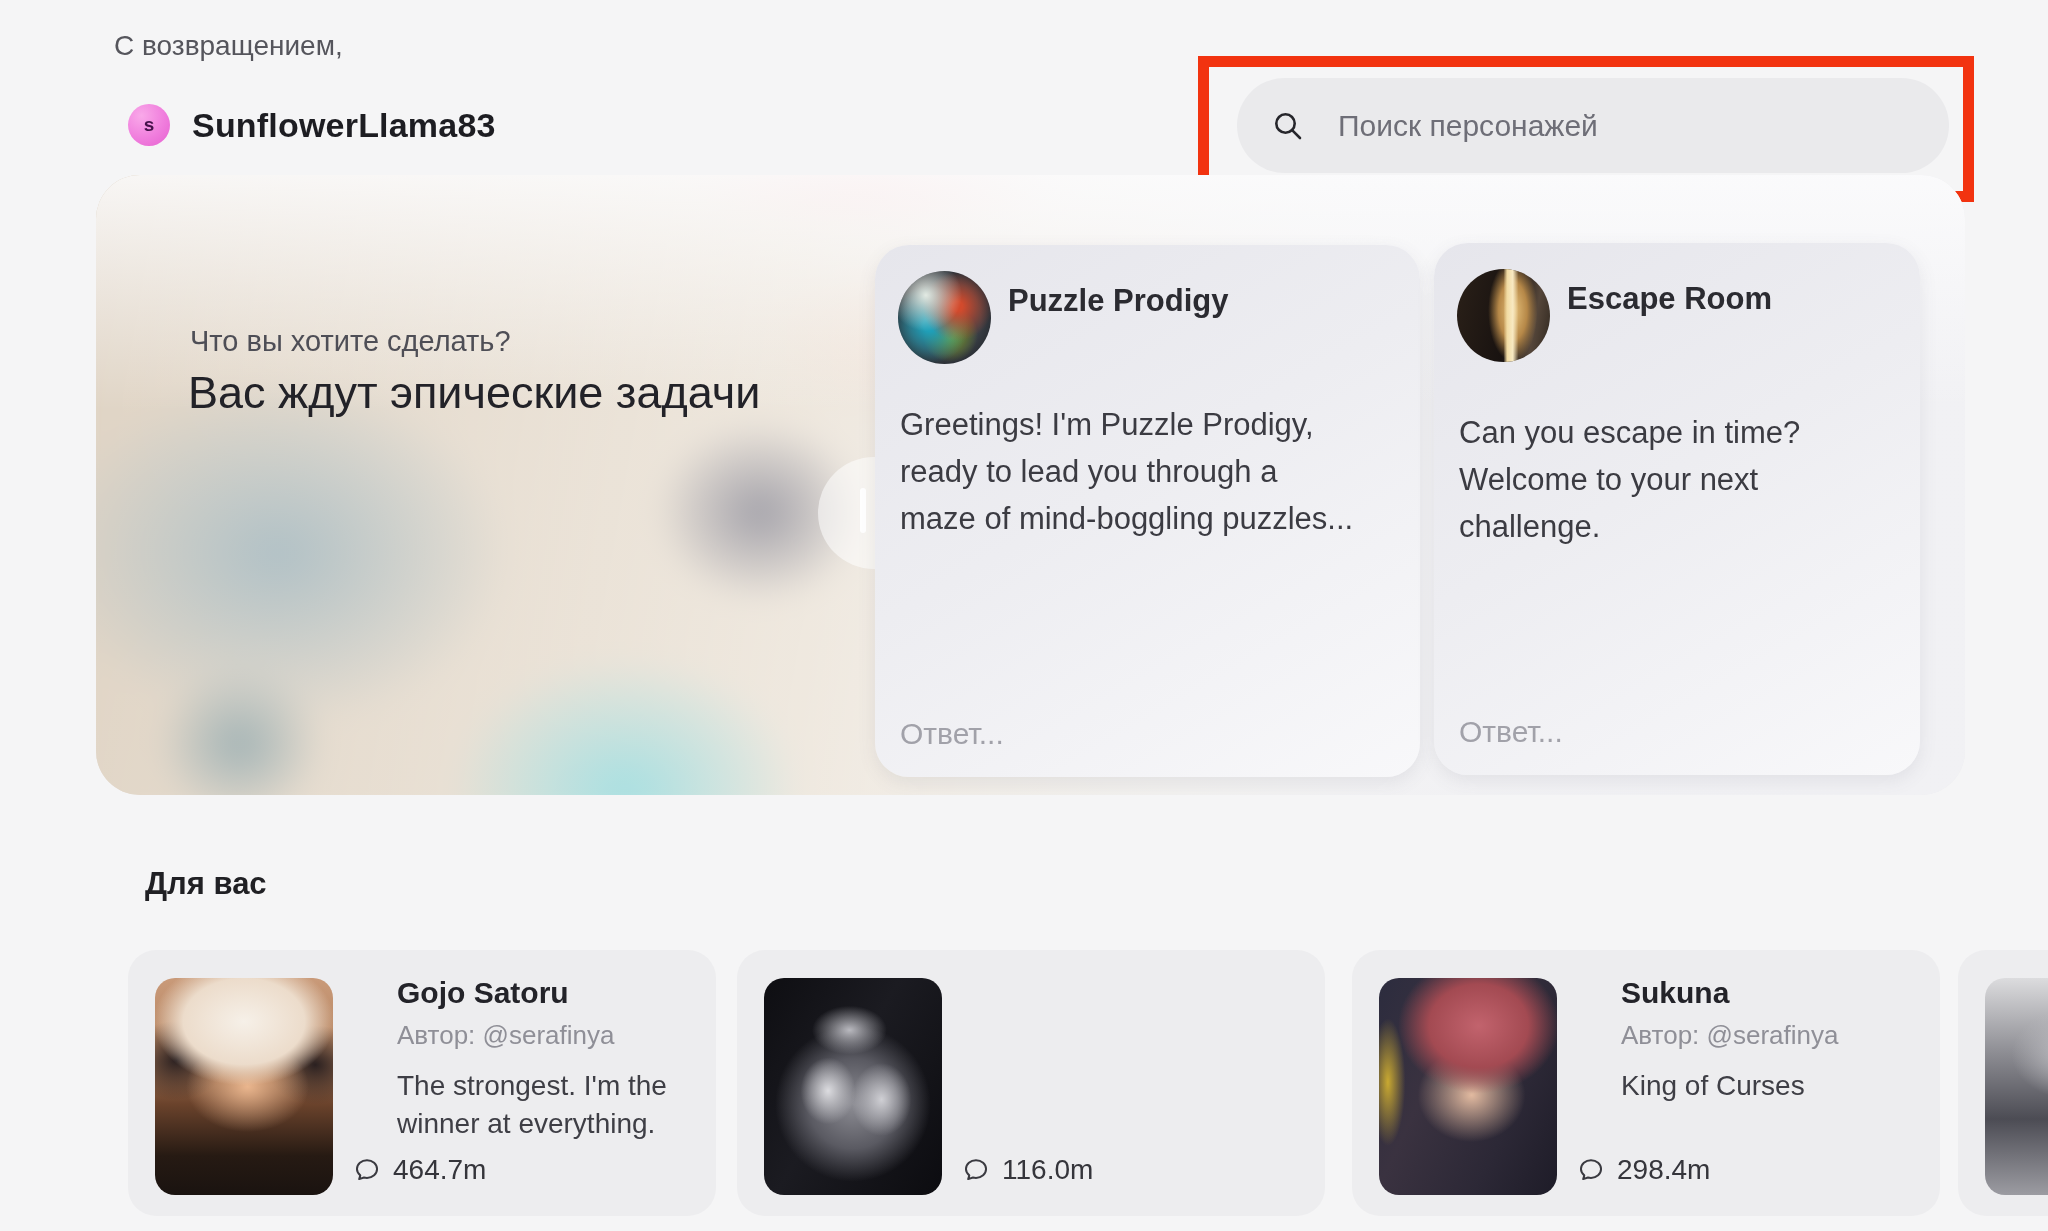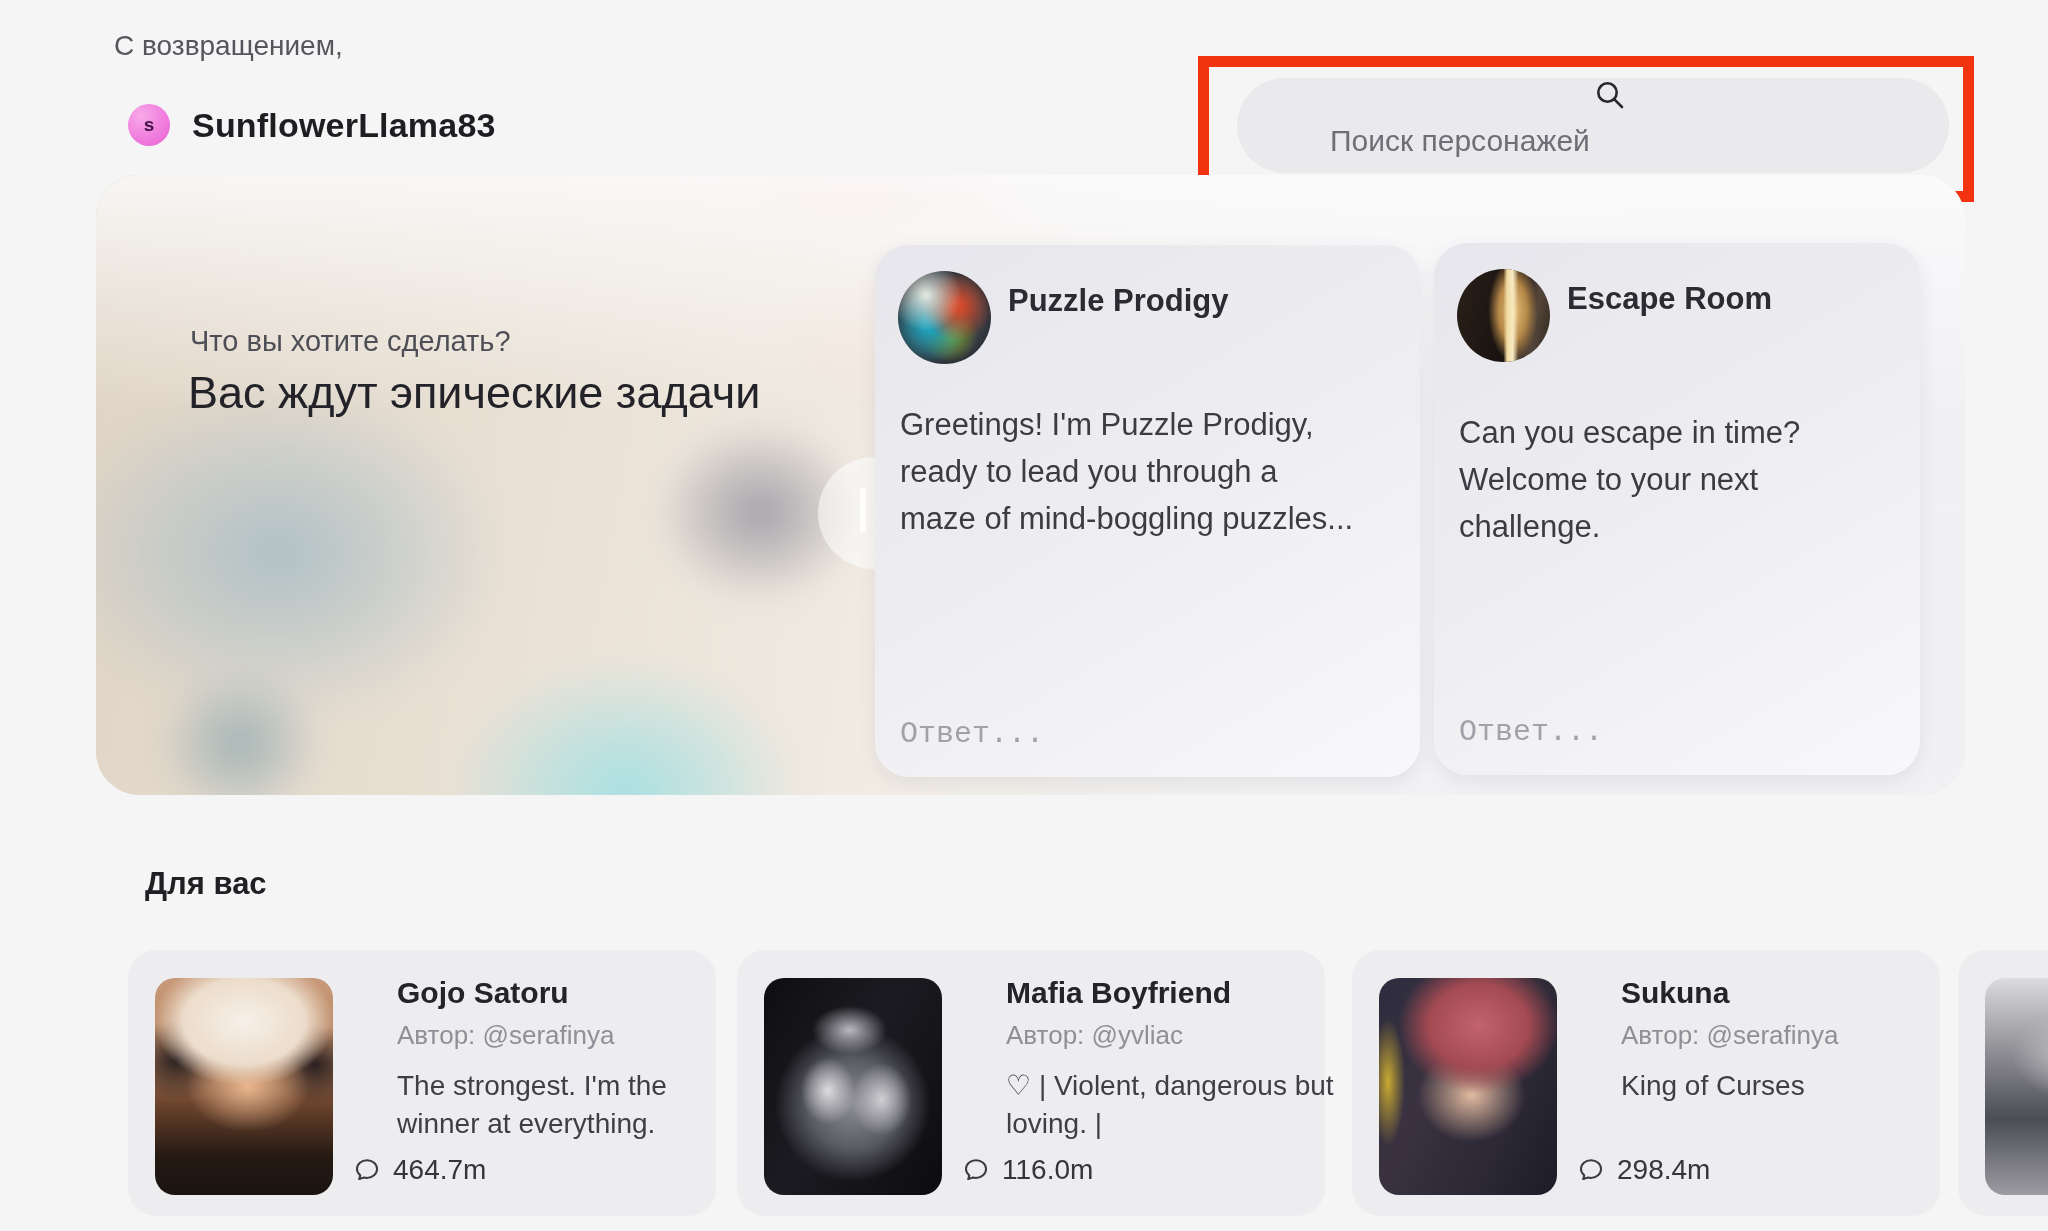--- a/index.html
+++ b/index.html
@@ -20,21 +20,21 @@
     background:radial-gradient(circle at 32% 28%, #f9a9e9 0%, #f07edd 55%, #e65fd0 100%);
     display:flex; align-items:center; justify-content:center;
     font-size:19px; color:#44124a; font-weight:600;
   }
   .username { font-size:34px; font-weight:600; color:#1d1d22; letter-spacing:.2px; }
 
   
   .red-box { left:1198px; top:56px; width:776px; height:146px; border:11px solid #f23310; }
   .search-pill {
     left:1237px; top:78px; width:712px; height:95px; border-radius:48px;
-    background:#eaeaec; display:flex; align-items:center; padding-left:34px; gap:12px;flex-direction:column;
+    background:#eaeaec; display:flex; align-items:center; padding-left:34px; gap:33px;
   }
   .search-pill svg { flex:0 0 auto; }
   .search-input {
     border:none; outline:none; background:transparent;
     font-family:"Liberation Sans","DejaVu Sans",sans-serif;
     font-size:30px; color:#3a3a40; width:560px;
   }
   .search-input::placeholder { color:#6e6e77; opacity:1; }
 
   
@@ -91,21 +91,21 @@
       radial-gradient(ellipse 34% 70% at 60% 45%, #e8c47e 0%, #b68848 45%, rgba(62,42,22,0) 78%),
       linear-gradient(100deg, #2a2018 0%, #181210 55%, #55463a 80%, #2e261e 100%);
   }
   .chat-name { left:133px; top:38px; font-size:31px; color:#2b2b31;font-weight:bold; }
   .chat-greeting { left:25px; font-size:31px; line-height:47px; color:#3b3b42; }
   .chat-card.c1 .chat-greeting { top:156px; width:495px; }
   .chat-card.c2 .chat-greeting { top:166px; width:440px; }
   .reply-input {
     position:absolute; left:25px; bottom:26px; width:300px;
     border:none; outline:none; background:transparent;
-    font-family:Liberation Mono, monospace;
+    font-family:Liberation Sans, sans-serif;
     font-size:30px; color:#3b3b42;
   }
   .reply-input::placeholder { color:#a1a1a9; opacity:1; }
 
   
   .foryou-heading { left:145px; top:866px; font-size:31px; font-weight:700; color:#202024;text-align:center; }
   .char-card {
     top:950px; width:588px; height:266px; border-radius:28px; background:#ededef;
   }
   .char-card.p1 { left:128px; }
@@ -225,25 +225,20 @@
       <path d="M12 3.6c4.8 0 8.6 3.4 8.6 7.6s-3.8 7.6-8.6 7.6c-.9 0-1.8-.1-2.6-.34L5.3 19.8l.95-3.2c-1.8-1.4-2.85-3.4-2.85-5.4C3.4 7 7.2 3.6 12 3.6z" stroke="#3a3a40" stroke-width="1.7" stroke-linejoin="round"></path>
     </svg>
     <span class="char-count">464.7m</span>
   </div>
 </div>
 
 <div class="abs char-card p2">
   <div class="char-img">
       <div class="mafia-img"></div>
     </div>
-  <div class="char-text">
-    <div class="char-name">Mafia Boyfriend</div>
-    <div class="char-author">Автор: @yvliac</div>
-    <div class="char-desc">♡ | Violent, dangerous but loving. |</div>
-  </div>
   <div class="char-footer">
     <svg width="28" height="28" viewBox="0 0 24 24" fill="none">
       <path d="M12 3.6c4.8 0 8.6 3.4 8.6 7.6s-3.8 7.6-8.6 7.6c-.9 0-1.8-.1-2.6-.34L5.3 19.8l.95-3.2c-1.8-1.4-2.85-3.4-2.85-5.4C3.4 7 7.2 3.6 12 3.6z" stroke="#3a3a40" stroke-width="1.7" stroke-linejoin="round"></path>
     </svg>
     <span class="char-count">116.0m</span>
   </div>
 </div>
 
 <div class="abs char-card p3">
   <div class="char-img">

